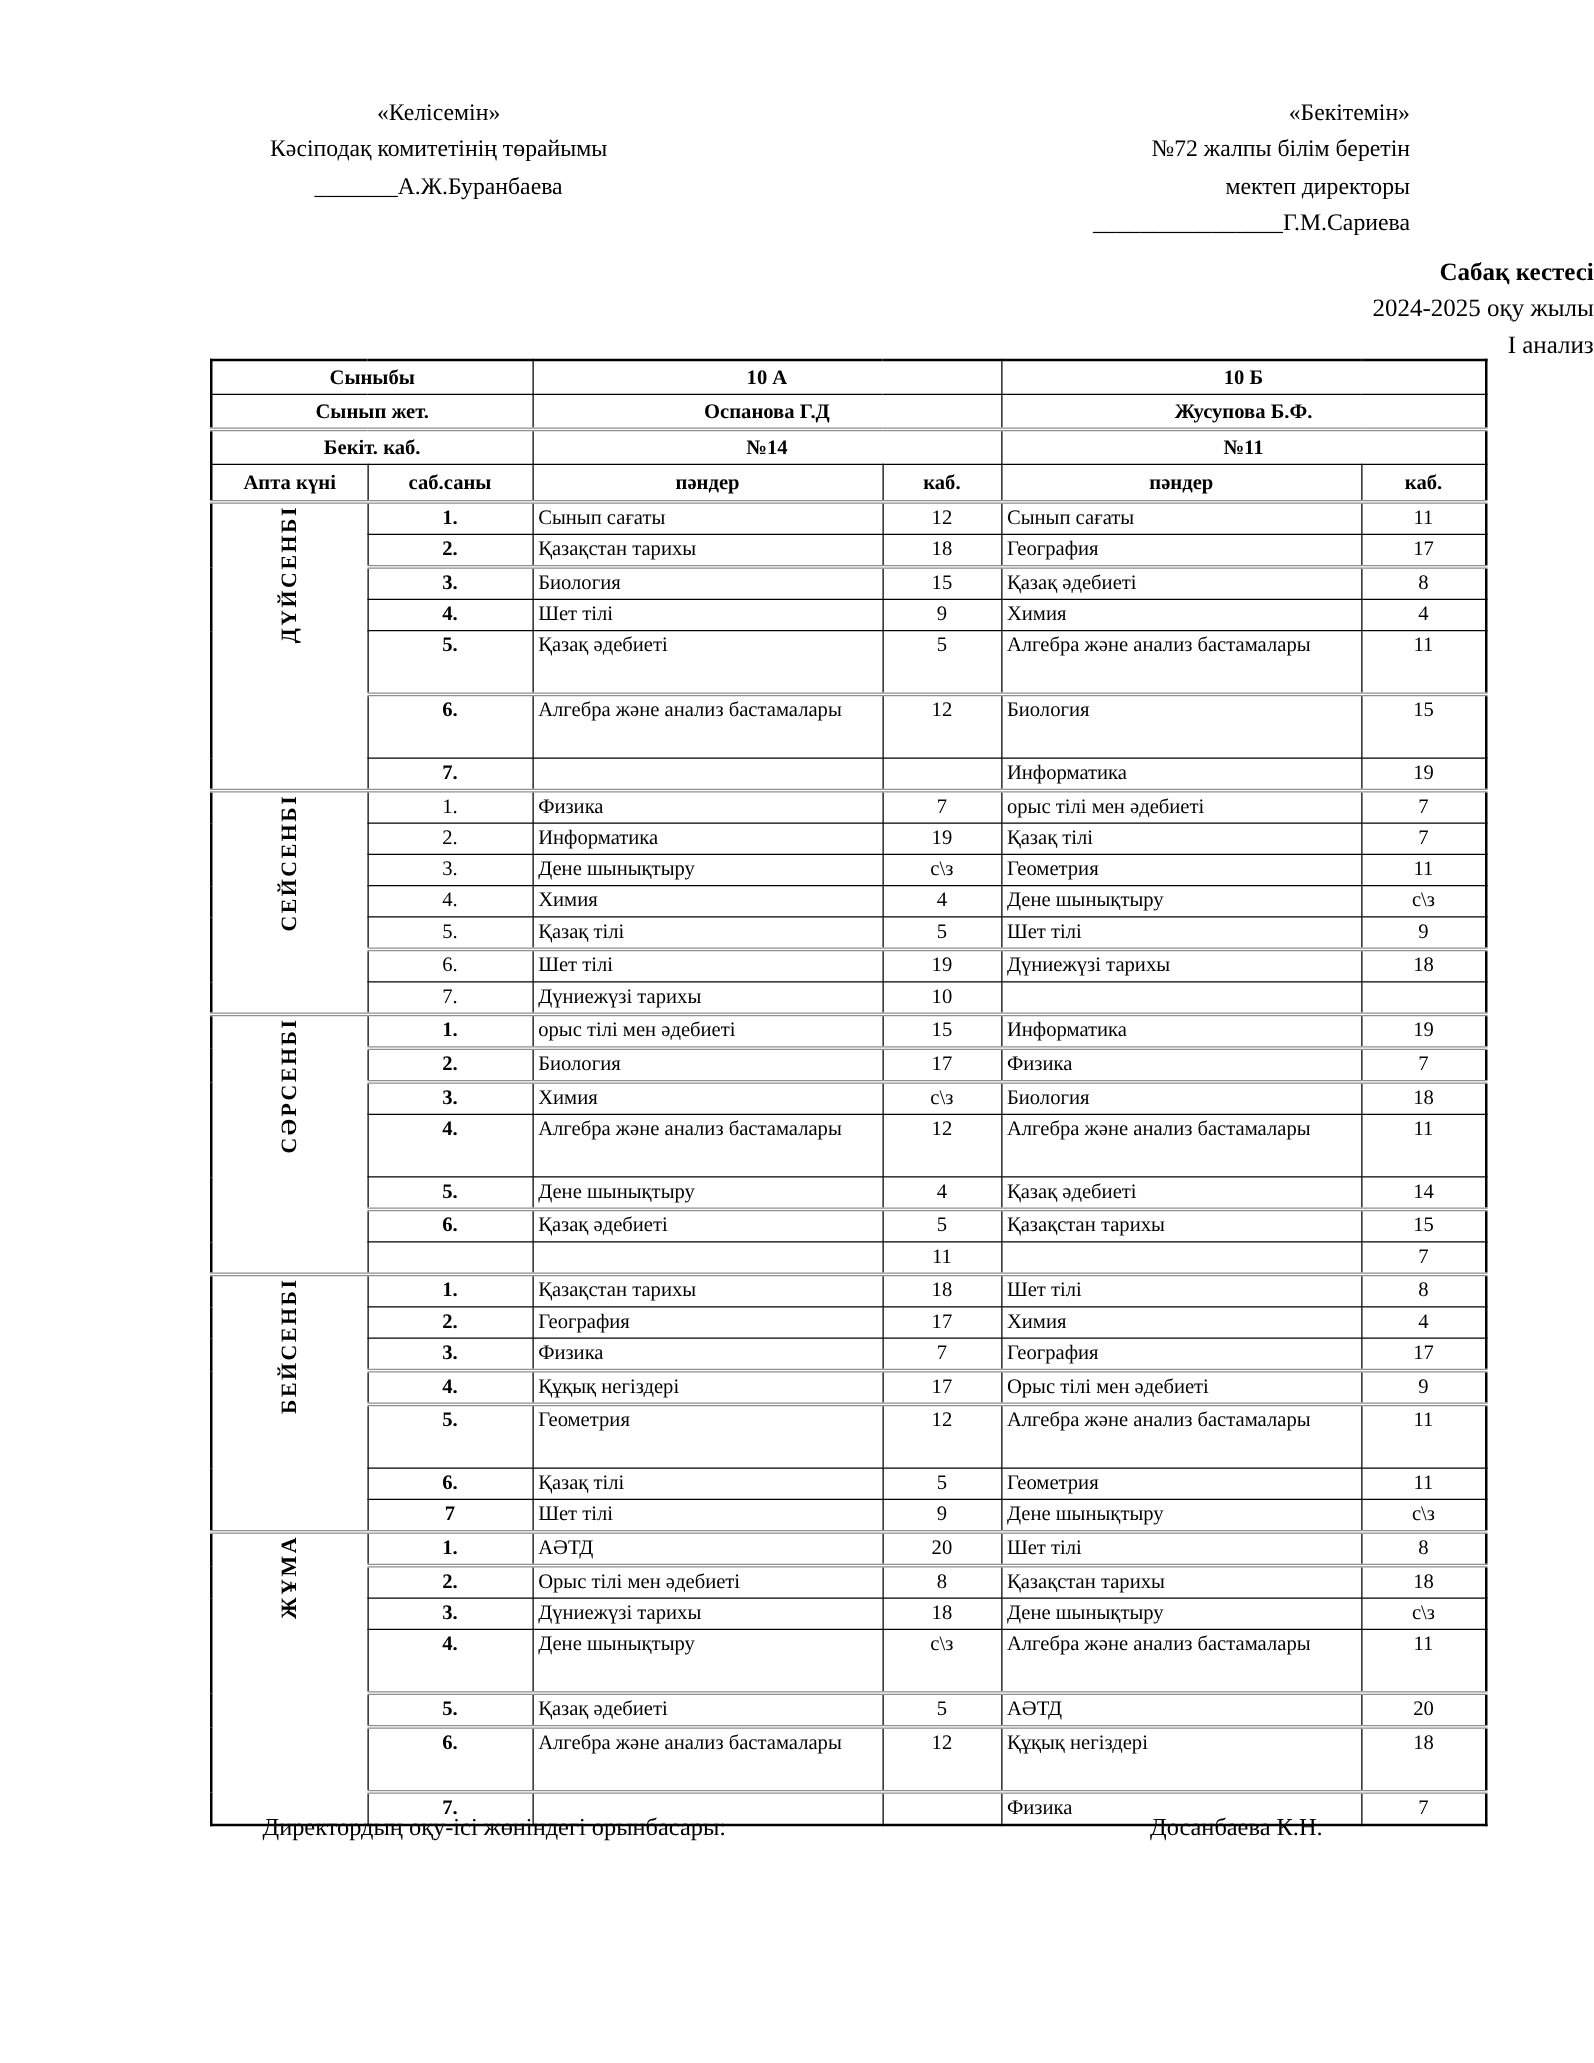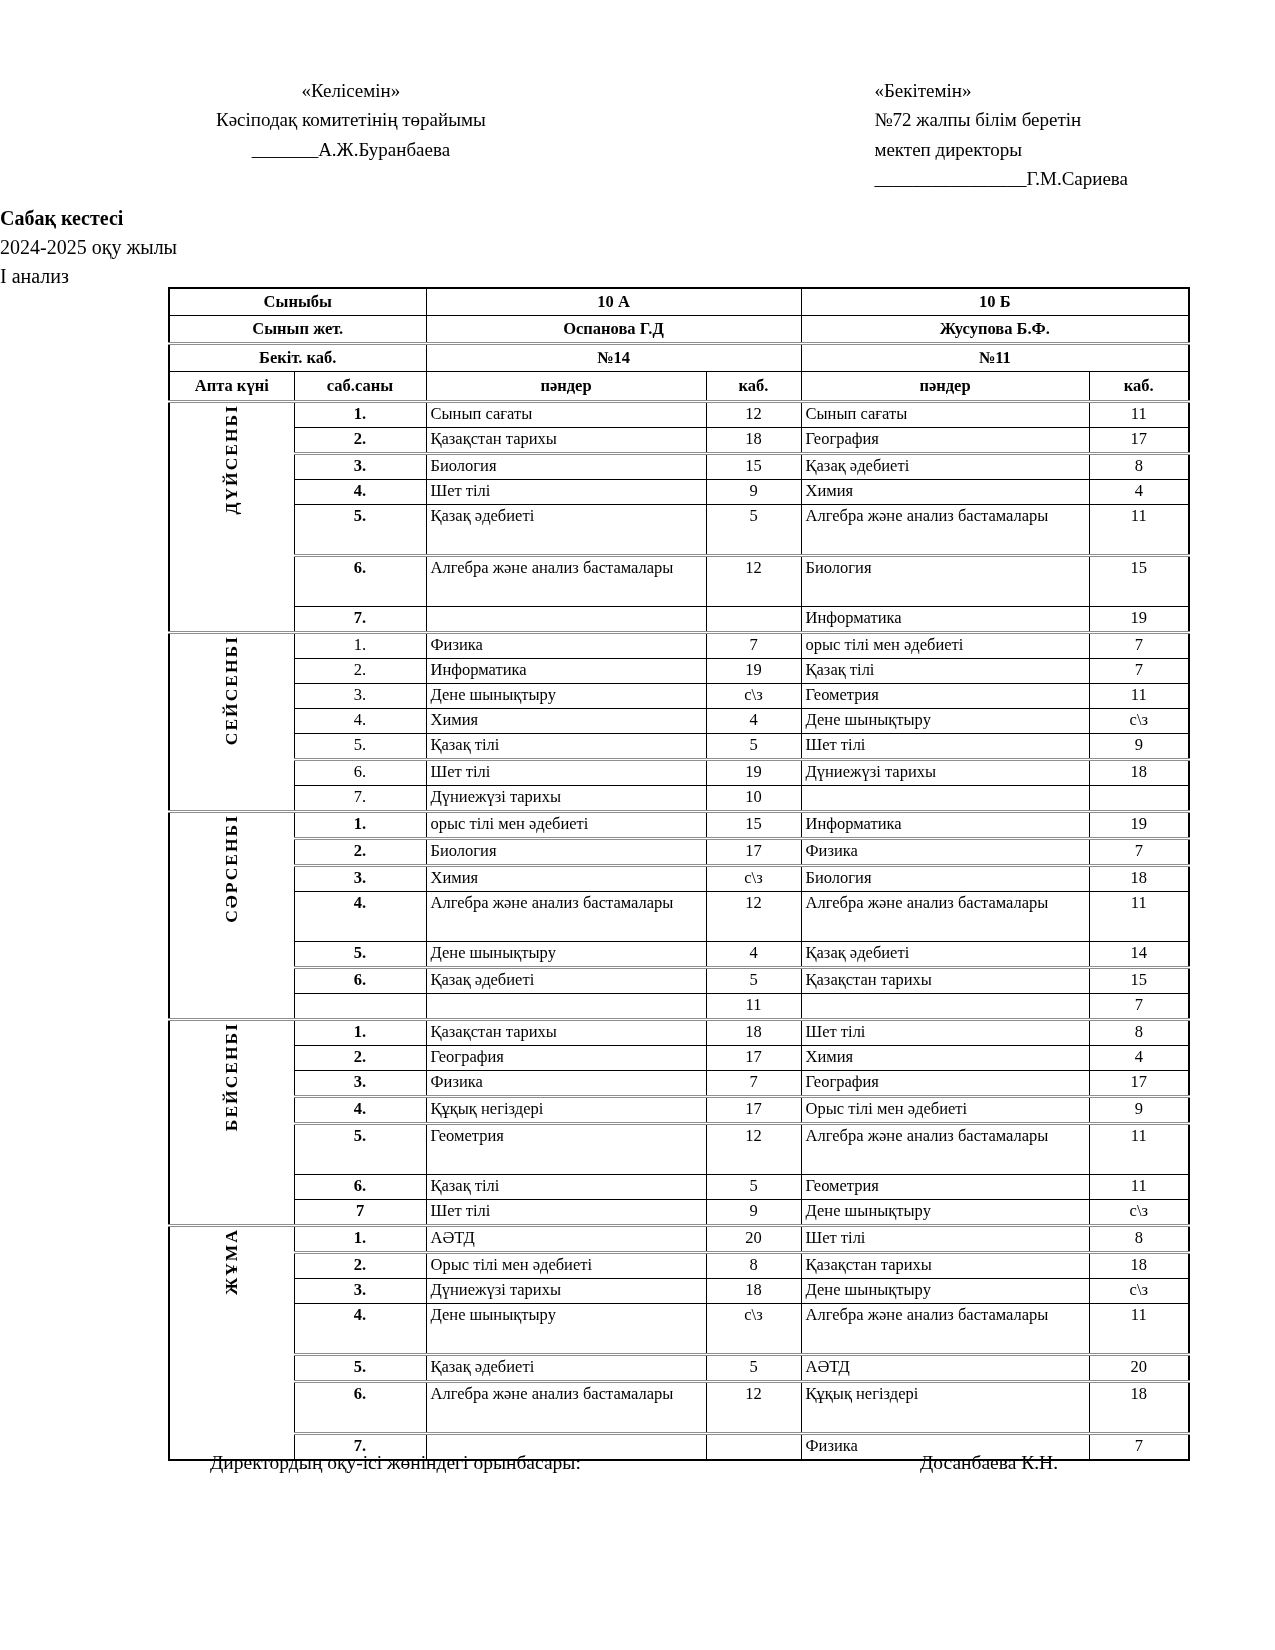--- a/index.html
+++ b/index.html
@@ -1,22 +1,22 @@
 <!DOCTYPE html>
 <html><head>
 <meta charset="utf-8">
 <style>
   html,body{margin:0;padding:0;background:#ffffff;}
   body{width:1275px;height:1650px;position:relative;font-family:"Liberation Serif",serif;color:#000;}
 
   .approvals{position:absolute;top:76px;left:168px;width:960px;display:flex;justify-content:space-between;}
   .appr-left{text-align:center;font-size:19px;line-height:1.55;margin-left:48px;}
-  .appr-right{text-align:left;font-size:19px;line-height:1.55;}
-
-  .title-block{position:absolute;top:204px;left:0;width:1275px;text-align:left;font-size:20px;line-height:1.45;}
+  .appr-right{text-align:right;font-size:19px;line-height:1.55;}
+
+  .title-block{position:absolute;top:204px;left:0;width:1275px;text-align:right;font-size:20px;line-height:1.45;}
   .title-main{font-weight:bold;}
 
   table.schedule{position:absolute;top:287px;left:168px;width:1020px;border-collapse:collapse;table-layout:fixed;border:2px solid #000;}
   table.schedule td{border:1px solid #000;vertical-align:top;font-size:16.5px;line-height:1.22;padding:1px 4px;overflow:hidden;}
 
   tr.meta td{font-weight:bold;text-align:center;vertical-align:middle;height:24px;}
   tr.meta.thick td{border-top:3px double #8f8f8f;margin-left:47px;}
   tr.colhead td{font-weight:bold;text-align:center;vertical-align:middle;height:26px;border-bottom:2px solid #d946ef;}
 
   td.num{text-align:center;}

